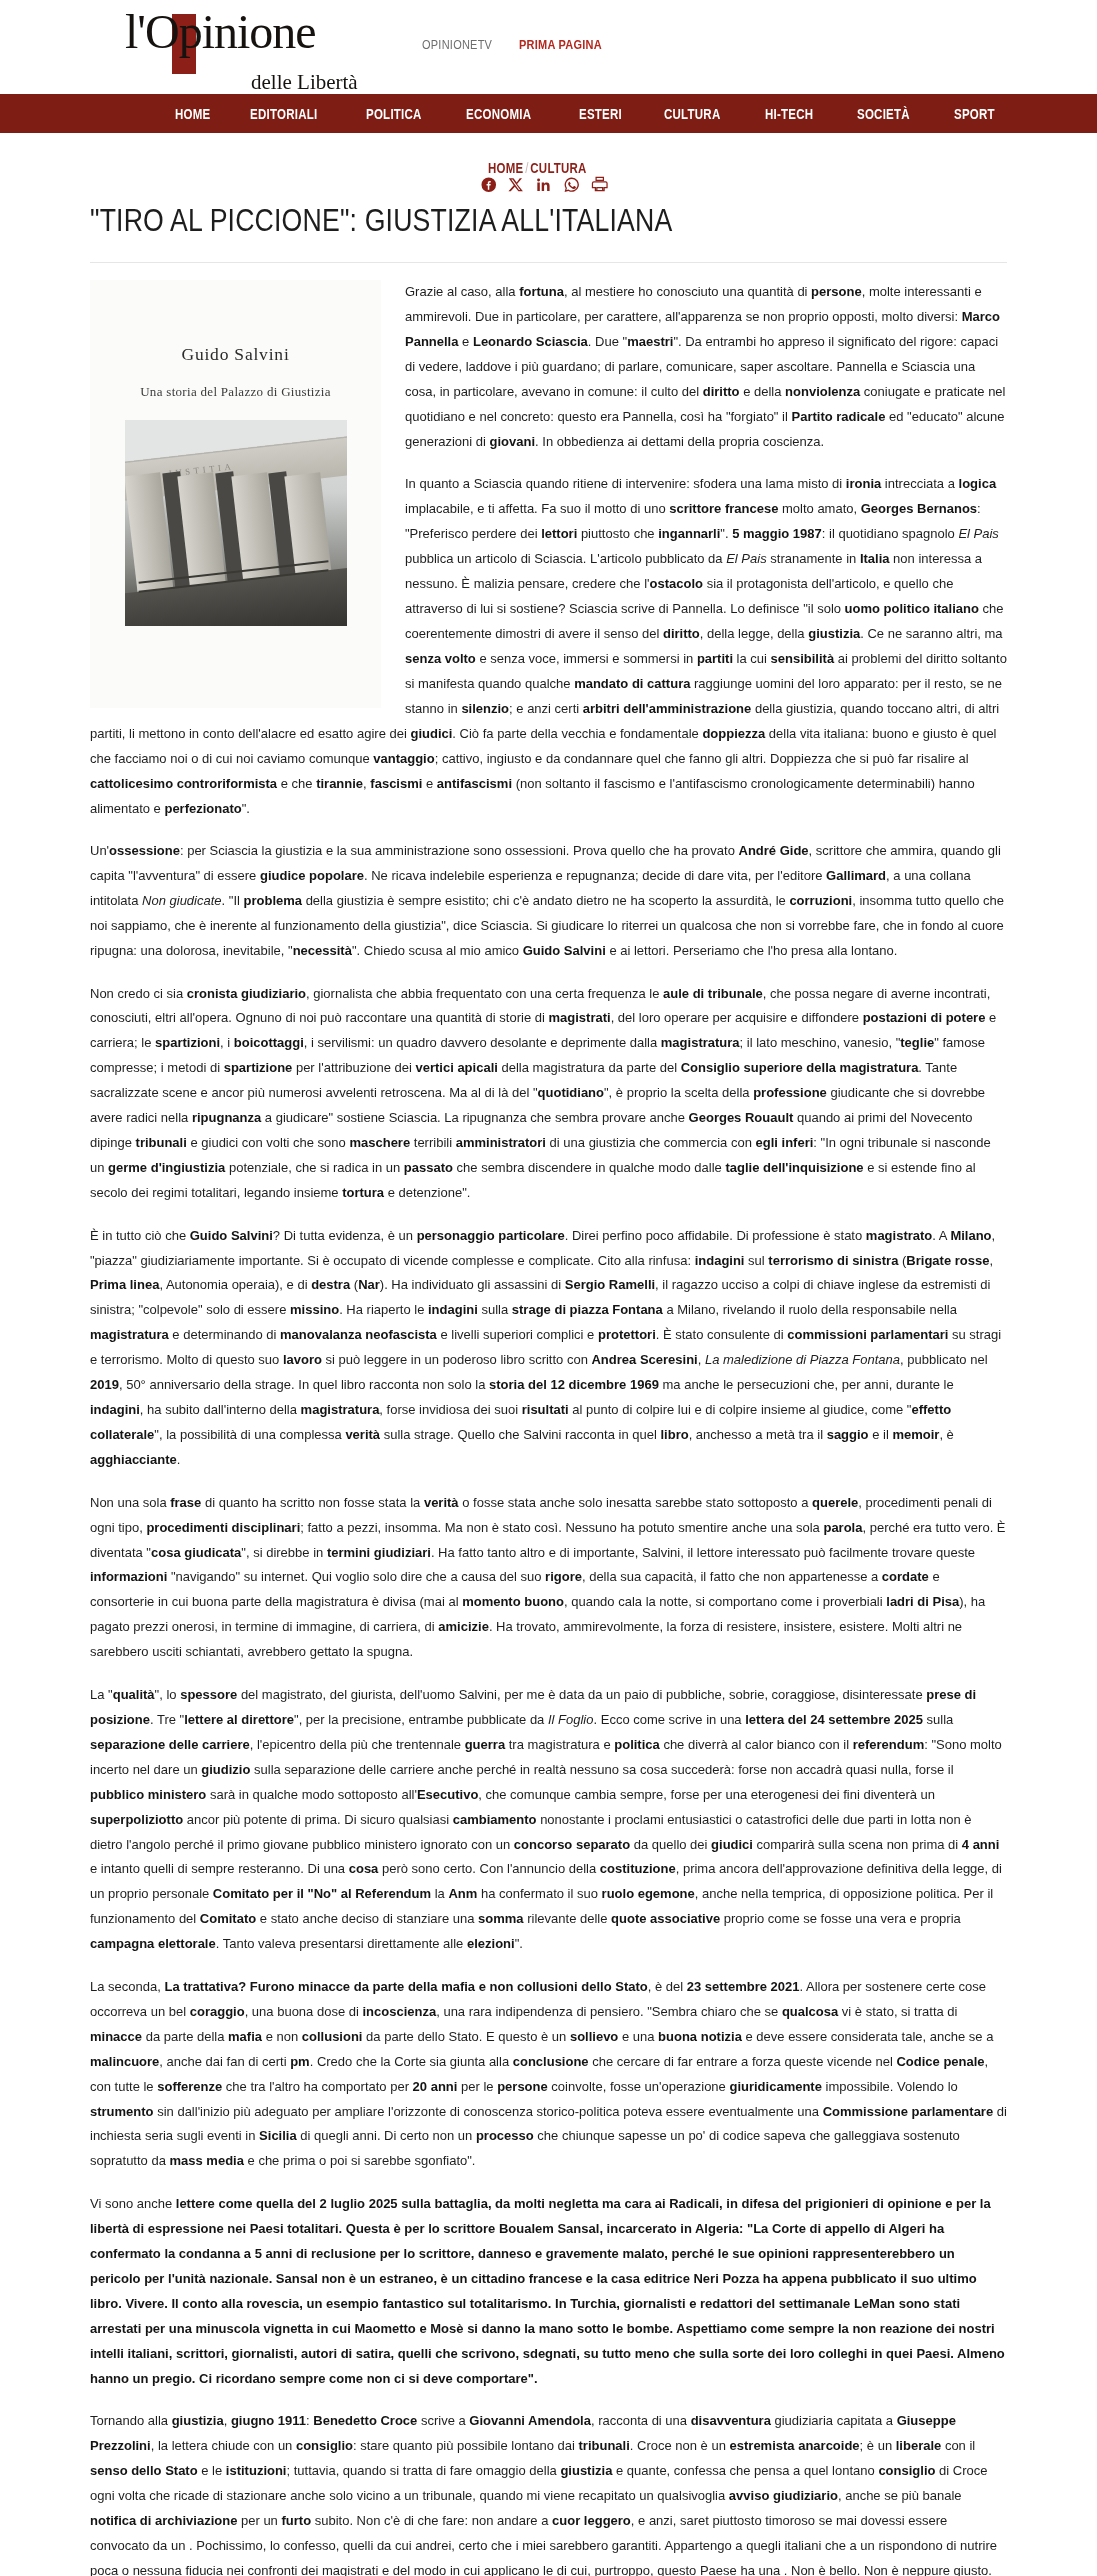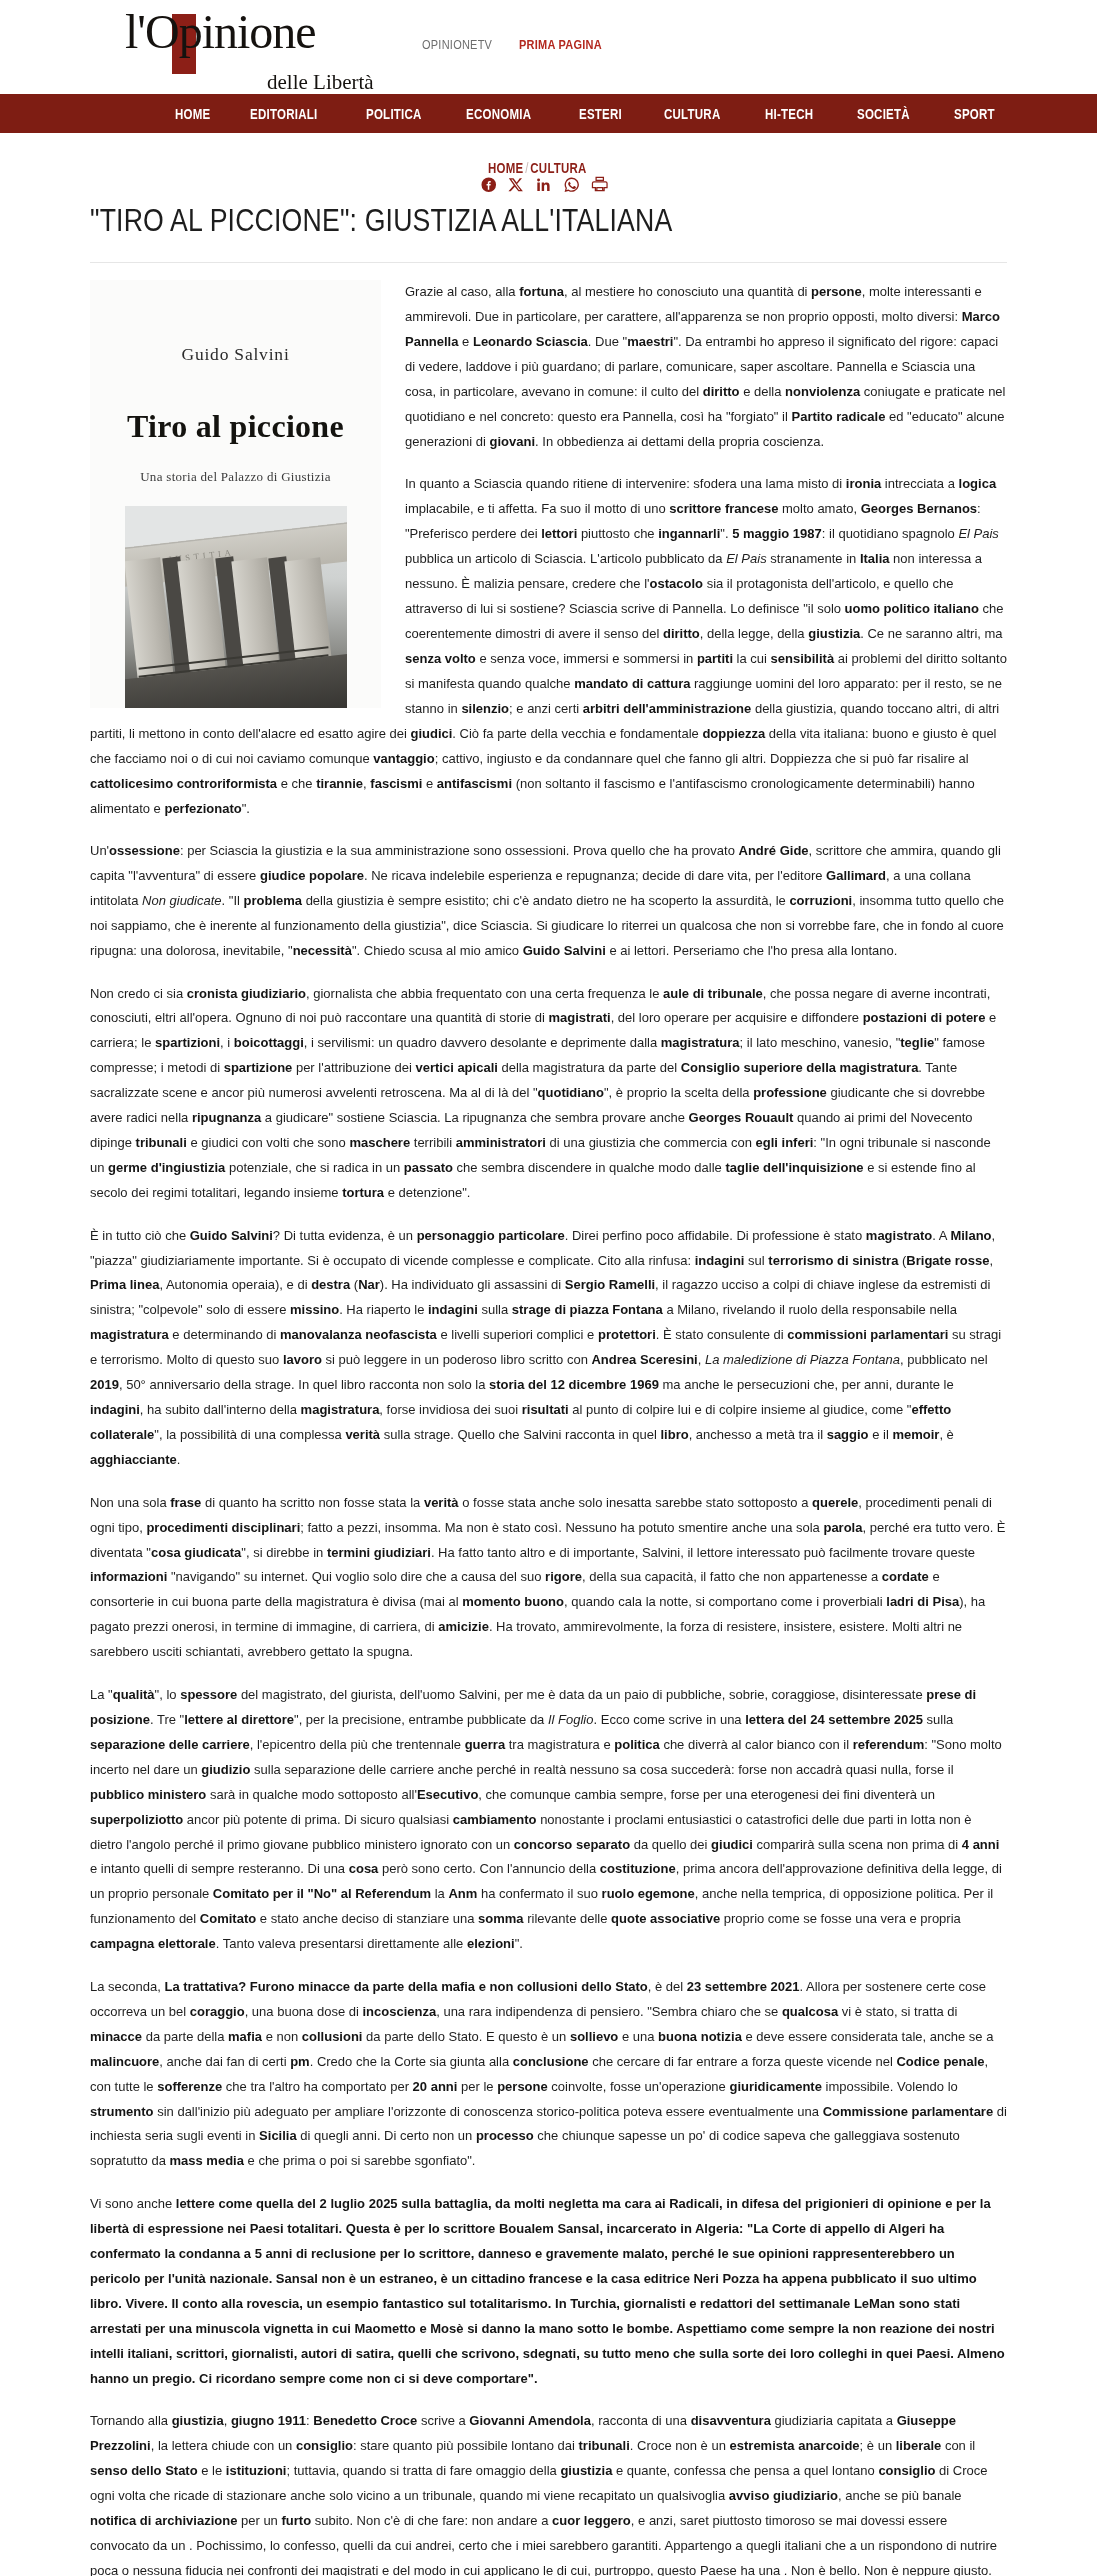--- a/index.html
+++ b/index.html
@@ -41,21 +41,20 @@
     z-index: 0;
   }
   .logo-text-layer { position: relative; z-index: 2; }
   .logo-sub {
     font-family: "Liberation Serif", serif;
     font-size: 21px;
     color: #15120f;
     position: absolute;
     left: 126px; top: 67px;
     white-space: nowrap;
-    margin-left: 16px;
   }
   .topbar-links {
     display: flex;
     align-items: center;
     gap: 11.3px;
     margin-left: 39px;
     margin-top: -5.2px;
   }
   .topbar-links a {
     font-family: "Liberation Sans Narrow","Liberation Sans",sans-serif;
@@ -309,21 +308,20 @@
 
     <div class="rule"></div>
 
     <div class="rule2"></div>
 
     <div class="body clearfix">
 
       <figure class="bookfig">
         <div class="bookcover">
           <div class="bc-author">Guido Salvini</div>
-          <div class="bc-title">Tiro al piccione</div>
           <div class="bc-sub">Una storia del Palazzo di Giustizia</div>
           <div class="bc-photo">
             <div class="sky"></div>
             <div class="lintel">
                 <span class="engrave">IVSTITIA</span>
               </div>
             <div class="pier p1"></div>
               <div class="dark d1"></div>
             <div class="pier p2"></div>
               <div class="dark d2"></div>

